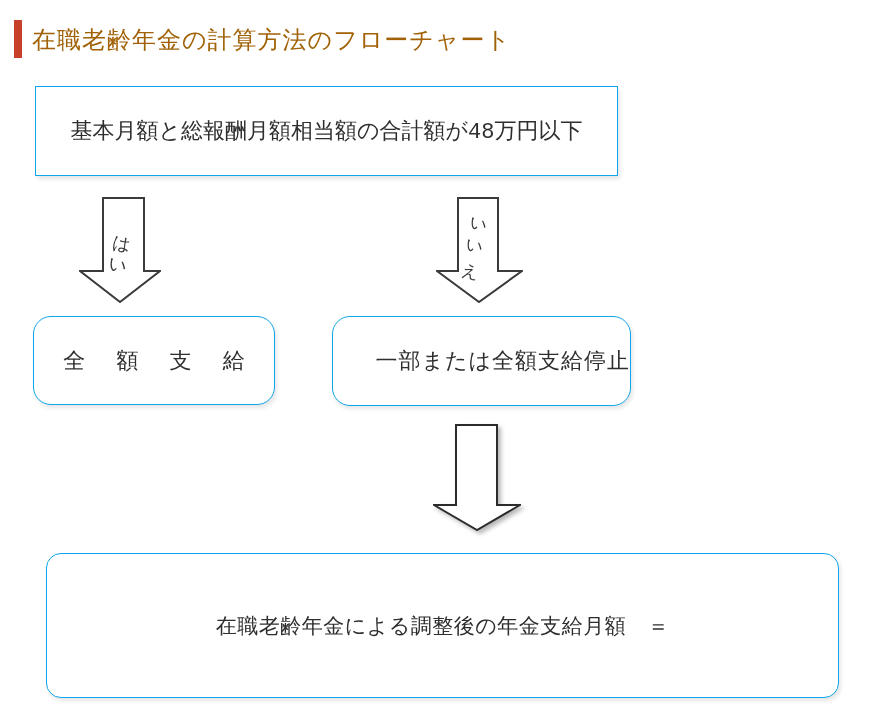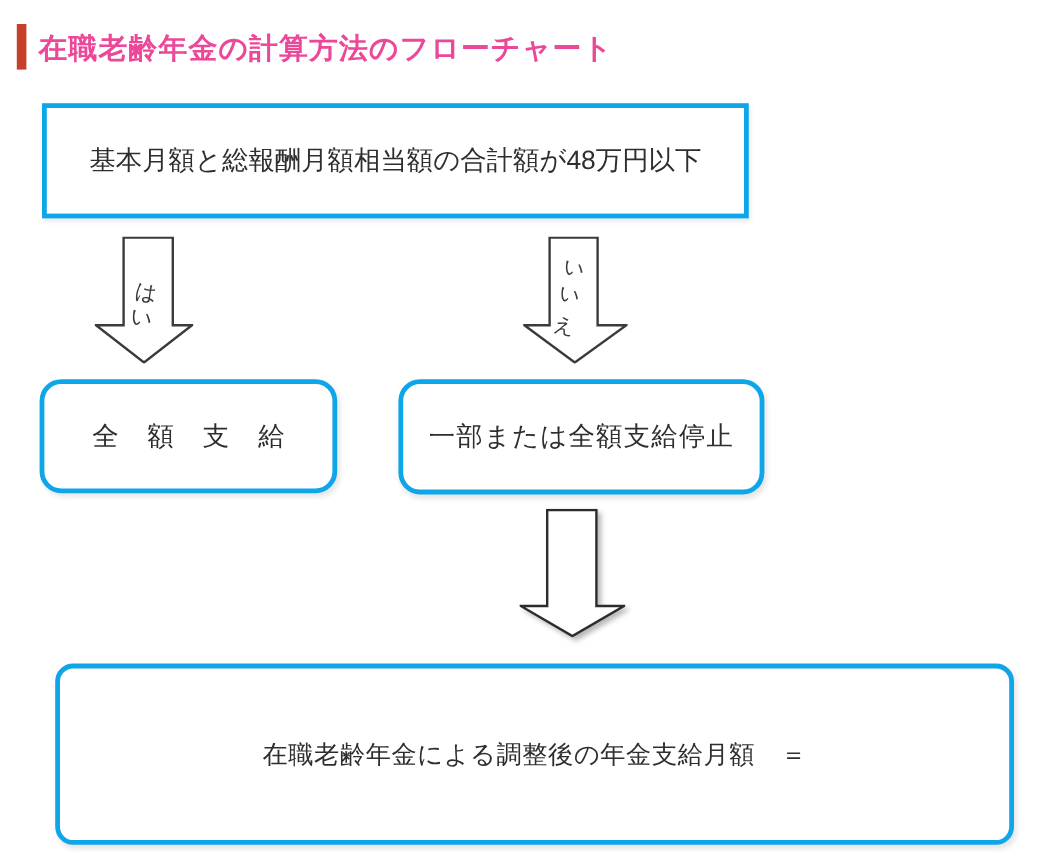--- a/index.html
+++ b/index.html
@@ -4,38 +4,39 @@
 <style>
   html,body{margin:0;padding:0;background:#ffffff;}
   .page{
     position:relative;width:870px;height:717px;background:#ffffff;overflow:hidden;
     font-family:"Liberation Sans","DejaVu Sans",sans-serif;color:#2e2e2e;
   }
   .accent-bar{
     position:absolute;left:14px;top:20px;width:8px;height:38px;background:#c6402a;
   }
   .page-title{
-    position:absolute;left:32px;top:24px;font-size:24px;font-weight:bold;color:#ec4899;
+    position:absolute;left:32px;top:24px;font-size:24px;font-weight:normal;color:#a16207;
     letter-spacing:1px;white-space:nowrap;
   }
   .flow-box{
-    position:absolute;background:#ffffff;border:4px solid #0ea5e9;
+    position:absolute;background:#ffffff;border:1px solid #0ea5e9;
     display:flex;align-items:center;justify-content:center;text-align:center;
     box-shadow:2px 3px 4px rgba(0,0,0,0.10);
+    font-family:Liberation Mono, monospace;
   }
   .condition-box{
     left:35px;top:86px;width:581px;height:88px;font-size:22px;border-radius:0;
   }
   .rounded{border-radius:18px;}
   .yes-box{
     left:33px;top:316px;width:231px;height:87px;font-size:22px;letter-spacing:9px;
     padding-left:9px;box-sizing:content-box;
   }
   .no-box{
-    left:332px;top:316px;width:297px;height:88px;font-size:22px;letter-spacing:1px;
+    left:332px;top:316px;width:297px;height:88px;font-size:22px;letter-spacing:1px;justify-content:flex-end;
   }
   .formula-box{
     left:46px;top:553px;width:791px;height:143px;border-radius:15px;
     flex-direction:column;justify-content:center;gap:36px;font-size:21px;
   }
   .formula-line{white-space:nowrap;letter-spacing:0.5px;}
   .arrow-svg{position:absolute;}
   .arrow-shadow{filter:drop-shadow(3px 3px 2px rgba(0,0,0,0.28));}
   .arrow-label{
     position:absolute;writing-mode:vertical-rl;text-orientation:upright;

